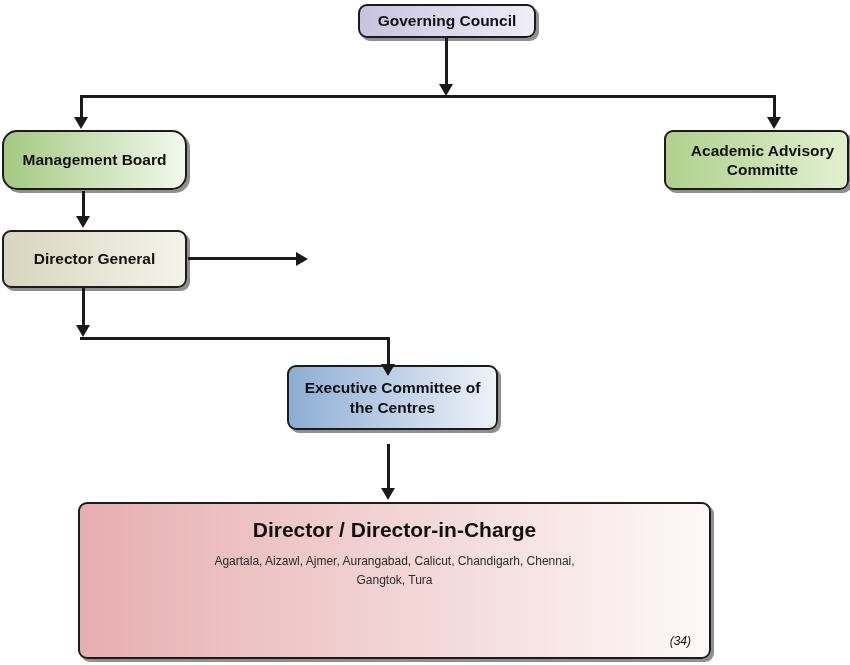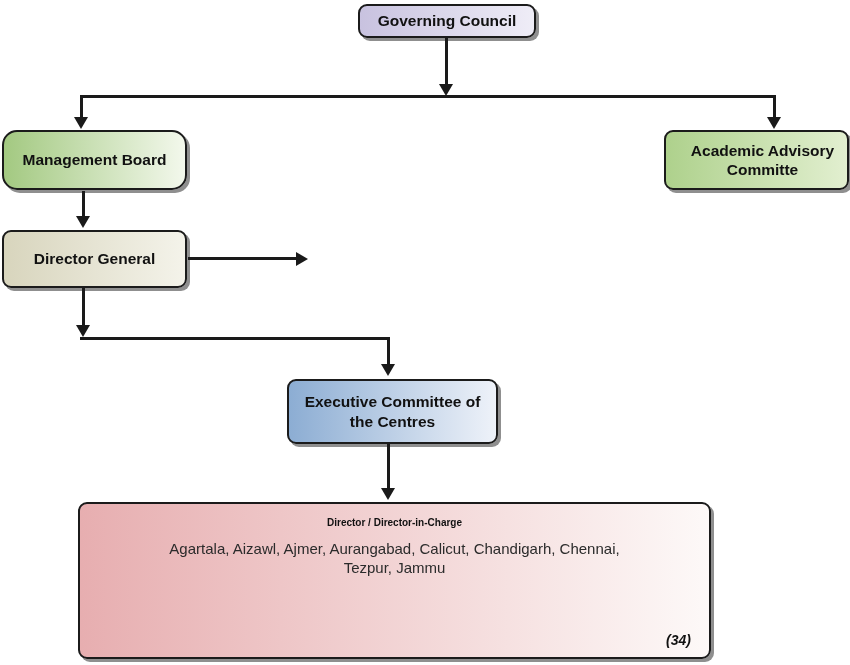--- a/index.html
+++ b/index.html
@@ -41,37 +41,37 @@
     border-top: 7px solid transparent;
     border-bottom: 7px solid transparent;
     border-left: 12px solid var(--line);
   }
   
   #n-governing   { left: 358px; top: 4px;   width: 178px; height: 34px; }
   #n-management  { left: 2px;   top: 130px; width: 185px; height: 60px; }
   #n-academic    { left: 664px; top: 130px; width: 185px; height: 60px; padding-left: 20px; }
   #n-dirgeneral  { left: 2px;   top: 230px; width: 185px; height: 58px; text-align: center; }
   #n-finance     { left: 310px; top: 231px; width: 184px; height: 57px; }
-  #n-executive   { left: 287px; top: 379px; width: 211px; height: 65px; }
+  #n-executive   { left: 287px; top: 365px; width: 211px; height: 65px; }
   #n-directors   {
     left: 78px; top: 502px; width: 633px; height: 157px;
     display: block; text-align: center; font-weight: normal;
     padding: 0;
   }
   #n-directors .dir-title {
-    font-weight: bold; font-size: 10px; color: #111;
+    font-weight: bold; font-size: 21px; color: #111;
     margin-top: 13px; margin-bottom: 9px;
   }
   #n-directors .centres {
-    font-size: 15px; color: #2b2b2b; line-height: 19px;
+    font-size: 12px; color: #2b2b2b; line-height: 19px;
     width: 614px; margin: 0 auto;
   }
   #n-directors .count {
     position: absolute; right: 18px; bottom: 8px;
-    font-weight: bold; font-style: italic; font-size: 14px; color: #111;
+    font-weight: normal; font-style: italic; font-size: 12px; color: #111;
   }
 </style>
 </head>
 <body>
 
 <div id="stage" style="--line: #1a1a1a;">
 
   <div class="node" id="n-governing" style="background: linear-gradient(to right, rgb(200, 194, 223), rgb(239, 237, 247));">
     <span>Governing Council</span>
   </div>
@@ -90,21 +90,21 @@
 
 
   <div class="node" id="n-executive" style="background: linear-gradient(to right, rgb(140, 173, 211), rgb(238, 242, 249));">
     <span>Executive Committee of the Centres</span>
   </div>
 
   <div class="node" id="n-directors" style="background: linear-gradient(to right, rgb(231, 174, 176), rgb(253, 249, 248));">
     <div class="dir-title">Director / Director-in-Charge</div>
     <div class="centres">
       <div>Agartala, Aizawl, Ajmer, Aurangabad, Calicut, Chandigarh, Chennai,</div>
-      <div>Tezpur, Jammu</div>
+      <div>Gangtok, Tura</div>
     </div>
     <div class="count">(34)</div>
   </div>
 
   <div class="vline" style="left:445px; top:38px;  height:48px;"></div>
   <div class="arrow-down" style="left:439px; top:84px;"></div>
   <div class="hline" style="left:80px;  top:95px;  width:696px;"></div>
   <div class="vline" style="left:80px;  top:95px;  height:24px;"></div>
   <div class="arrow-down" style="left:74px; top:117px;"></div>
   <div class="vline" style="left:773px; top:95px;  height:24px;"></div>

